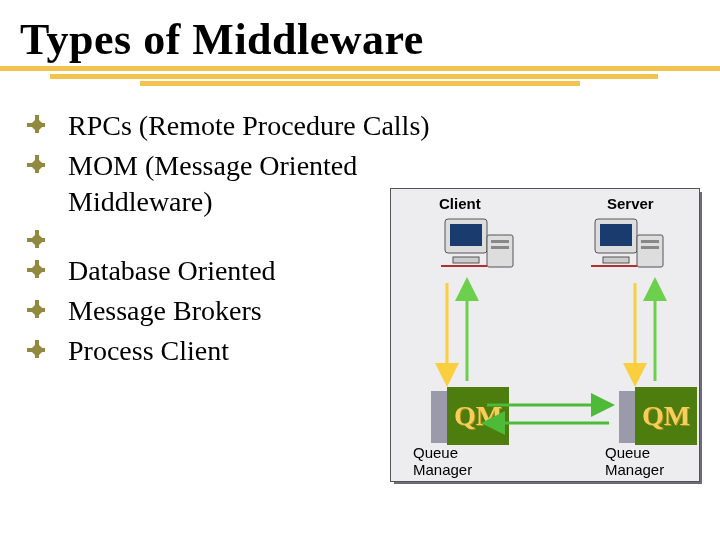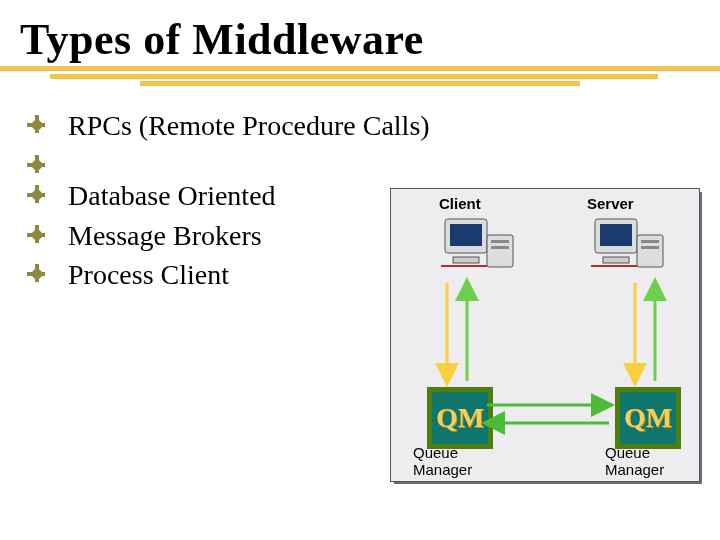--- a/index.html
+++ b/index.html
@@ -98,38 +98,39 @@
   }
   .dlabel {
     position: absolute;
     font-family: Arial, sans-serif;
     font-size: 15px;
     font-weight: 700;
     color: #000;
     text-align: left;
   }
   .lbl-client { top: 6px; left: 48px; width: 80px; }
-  .lbl-server { top: 6px; left: 196px; width: 80px; }
+  .lbl-server { top: 6px; left: 216px; width: 80px; }
   .lbl-qm1    { top: 256px; left: 22px; width: 90px; font-weight: 400; text-align: left; line-height: 1.1; }
   .lbl-qm2    { top: 256px; left: 214px; width: 90px; font-weight: 400; text-align: left; line-height: 1.1; }
 
   .computer {
     position: absolute;
     width: 78px;
     height: 62px;
   }
   .comp-client { top: 28px; left: 48px; }
   .comp-server { top: 28px; left: 198px; }
 
   .qm-box {
     position: absolute;
     width: 56px;
     height: 52px;
-    background: #0f766e;
-    border: 5px solid #4d7c0f;
+    background: #4d7c0f;
+    border: 3px solid #4d7c0f;
+    margin-left: 20px;
   }
   .qm1 { top: 198px; left: 36px; }
   .qm2 { top: 198px; left: 224px; }
   .qm-shadow {
     position: absolute;
     width: 56px;
     height: 52px;
     background: #9a9aaa;
   }
   .qm-label-inside {
@@ -170,20 +171,28 @@
   </div>
 
   <div class="bullets">
     <div class="bullet-row">
       <svg class="bullet-icon" width="20" height="20">
           <rect x="9" y="1" width="4" height="18" fill="#918a3e"></rect>
           <rect x="1" y="9" width="18" height="4" fill="#918a3e"></rect>
           <rect x="6" y="6" width="10" height="10" fill="#918a3e" transform="rotate(45 11 11)"></rect>
         </svg>
       <div class="bullet-text">RPCs (Remote Procedure Calls)</div>
+    </div>
+    <div class="bullet-row">
+      <svg class="bullet-icon" width="20" height="20">
+          <rect x="9" y="1" width="4" height="18" fill="#918a3e"></rect>
+          <rect x="1" y="9" width="18" height="4" fill="#918a3e"></rect>
+          <rect x="6" y="6" width="10" height="10" fill="#918a3e" transform="rotate(45 11 11)"></rect>
+        </svg>
+      <div class="bullet-text">MOM (Message Oriented Middleware)</div>
     </div>
     <div class="bullet-row">
       <svg class="bullet-icon" width="20" height="20">
           <rect x="9" y="1" width="4" height="18" fill="#918a3e"></rect>
           <rect x="1" y="9" width="18" height="4" fill="#918a3e"></rect>
           <rect x="6" y="6" width="10" height="10" fill="#918a3e" transform="rotate(45 11 11)"></rect>
         </svg>
     </div>
     <div class="bullet-row">
       <svg class="bullet-icon" width="20" height="20">

